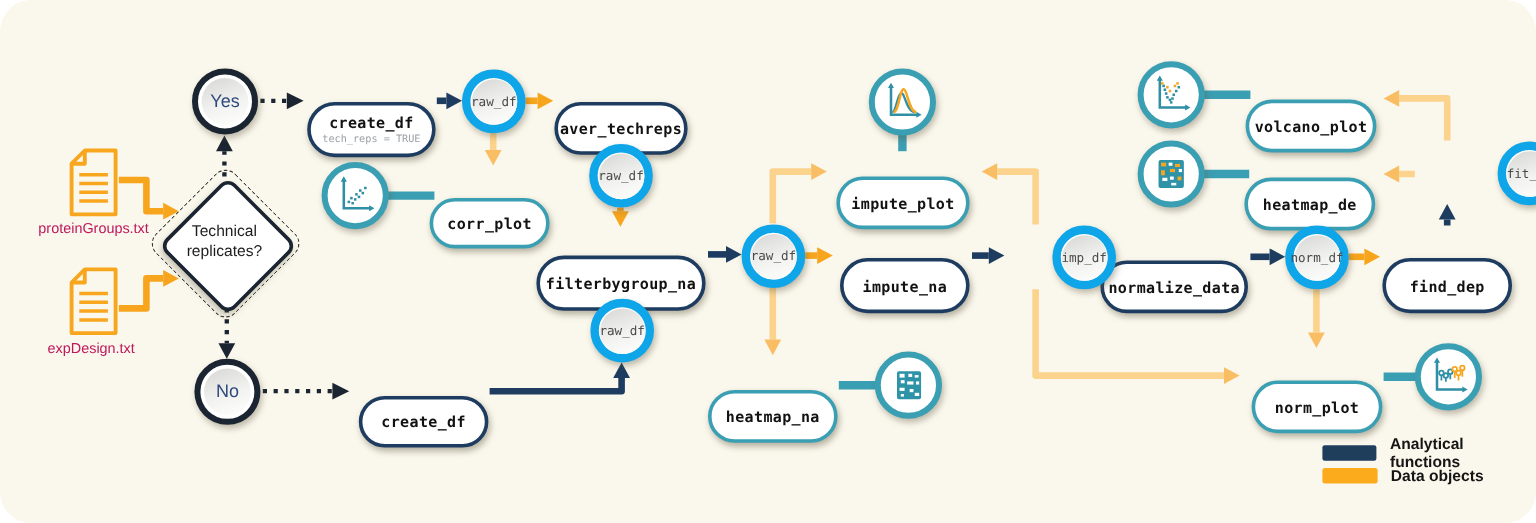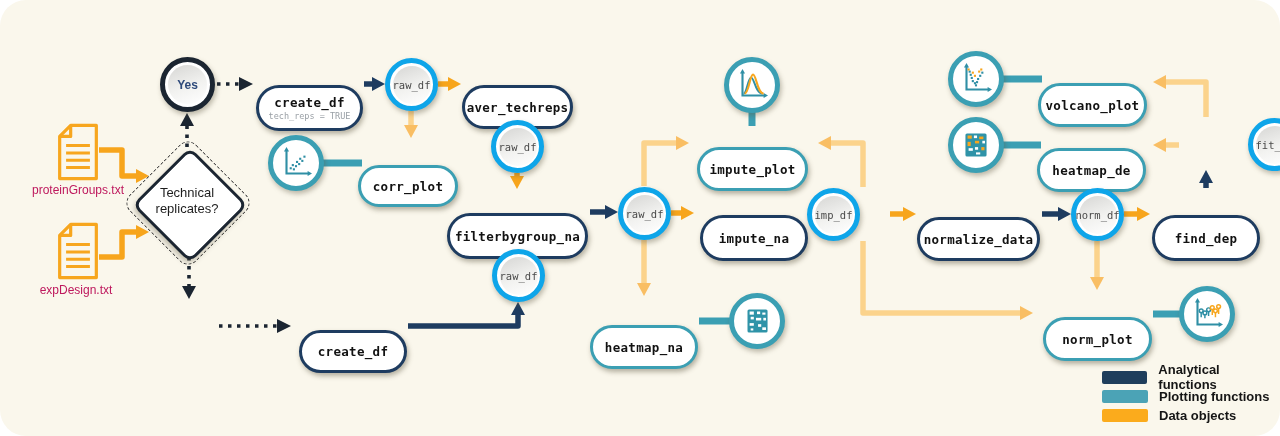--- a/index.html
+++ b/index.html
@@ -27,28 +27,28 @@
     box-sizing:border-box; letter-spacing:0.3px;margin-top:25px;
   }
   .node.teal{border-color:#3B9FB3;}
   .node .arg{font-size:8.5px;font-weight:400;color:#9aa0a6;letter-spacing:0;margin-top:1px;}
 
   .df,.yn,.iconcir{
     position:absolute;z-index:4;border-radius:50%;background:#fff;
     display:flex;align-items:center;justify-content:center;box-sizing:border-box;
     box-shadow:1.5px 3px 5px rgba(95,88,66,.4);
   }
-  .df{width:53px;height:53px;border:5px solid #0ea5e9;}
+  .df{width:53px;height:53px;border:7px solid #0ea5e9;}
   .df .disc,.yn .disc{
     border-radius:50%;background:linear-gradient(160deg,#d6d6d4 0%,#f2f2f0 55%,#ffffff 100%);
     display:flex;align-items:center;justify-content:center;
   }
   .df .disc{width:38px;height:38px;font-family:"DejaVu Sans Mono",monospace;font-size:10.5px;color:#4a4a4a;}
   .yn{width:55px;height:55px;border:5.5px solid #1B2531;}
-  .yn .disc{width:39px;height:39px;font-size:12px;color:#2E4A7B;font-weight:bold;}
+  .yn .disc{width:39px;height:39px;font-size:15px;color:#2E4A7B;}
   .iconcir{width:56px;height:56px;border:5.5px solid #3B9FB3;}
 
   .diamond-outer{
     position:absolute;z-index:2;width:92px;height:92px;left:141px;top:156px;
     transform:rotate(45deg);border:1.6px dashed #3a3a3a;border-radius:12px;background:transparent;
   }
   .diamond-inner{
     position:absolute;z-index:2;width:76px;height:76px;left:149px;top:164px;
     transform:rotate(45deg);border:3.5px solid #1B2531;border-radius:9px;background:#fff;
     box-shadow:1.5px 3px 5px rgba(95,88,66,.35);
@@ -218,20 +218,23 @@
   </div>
   <div class="file-label" style="left:1px;top:283px;">expDesign.txt</div>
 
   <div class="diamond-outer"></div>
   <div class="diamond-inner"></div>
   <div class="diamond-label">Technical replicates?</div>
 
   <div class="yn" style="left:160px;top:57px;">
     <div class="disc">Yes</div>
   </div>
+  <div class="yn" style="left:162px;top:299px;">
+    <div class="disc">No</div>
+  </div>
 
   <div class="node" style="left:256px;top:60px;width:107px;height:46px;">
     <span>create_df</span>
     <span class="arg">tech_reps = TRUE</span>
   </div>
   <div class="node" style="left:462px;top:60px;width:111px;height:44px;">
     <span>aver_techreps</span>
   </div>
   <div class="node" style="left:447px;top:188px;width:141px;height:46px;">
     <span>filterbygroup_na</span>
@@ -273,21 +276,21 @@
   </div>
   <div class="df" style="left:491px;top:120px;">
     <div class="disc">raw_df</div>
   </div>
   <div class="df" style="left:618px;top:187px;">
     <div class="disc">raw_df</div>
   </div>
   <div class="df" style="left:492px;top:249px;">
     <div class="disc">raw_df</div>
   </div>
-  <div class="df" style="left:807px;top:188px;">
+  <div class="df" style="left:877px;top:188px;">
     <div class="disc">imp_df</div>
   </div>
   <div class="df" style="left:1071px;top:188px;">
     <div class="disc">norm_df</div>
   </div>
   <div class="df" style="left:1248px;top:118px;">
     <div class="disc">fit_df</div>
   </div>
 
   <div class="iconcir" style="left:268px;top:135px;">
@@ -407,22 +410,18 @@
       </g>
     </svg>
   </div>
 
   <div class="legend">
     <div class="legend-row">
       <span class="swatch" style="background-color: rgb(31, 62, 92);"></span>
       <span class="legend-label">Analytical functions</span>
     </div>
     <div class="legend-row">
-      <span class="swatch" style="background-color: rgb(75, 163, 182);"></span>
-      <span class="legend-label">Plotting functions</span>
-    </div>
-    <div class="legend-row">
       <span class="swatch" style="background-color: rgb(251, 171, 28);"></span>
       <span class="legend-label">Data objects</span>
     </div>
   </div>
 
 </div>
 
 </body></html>

